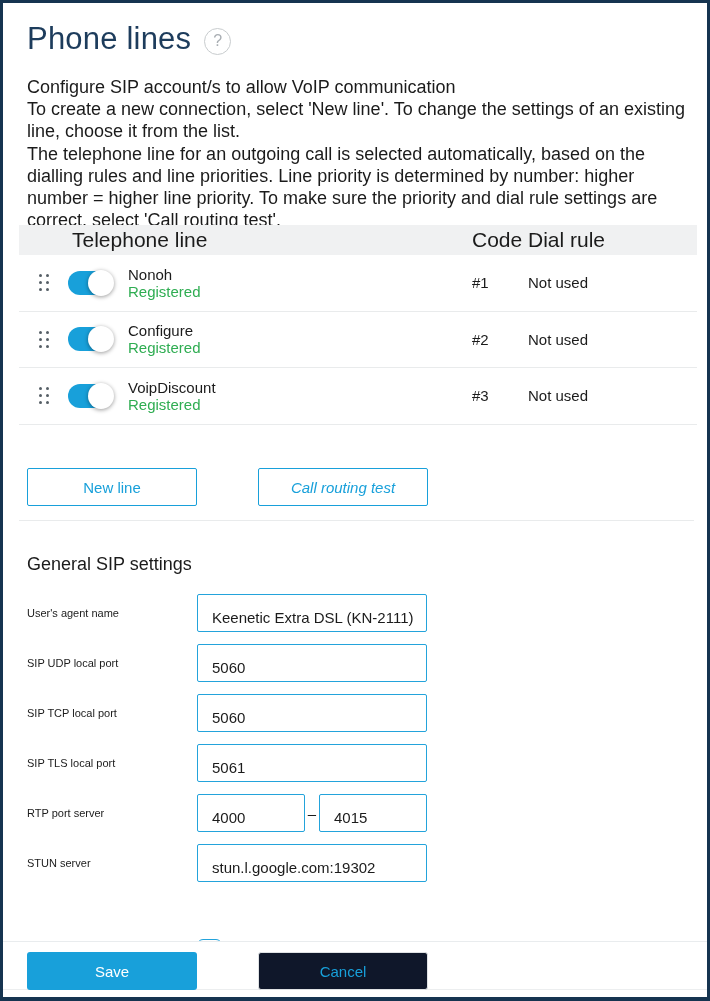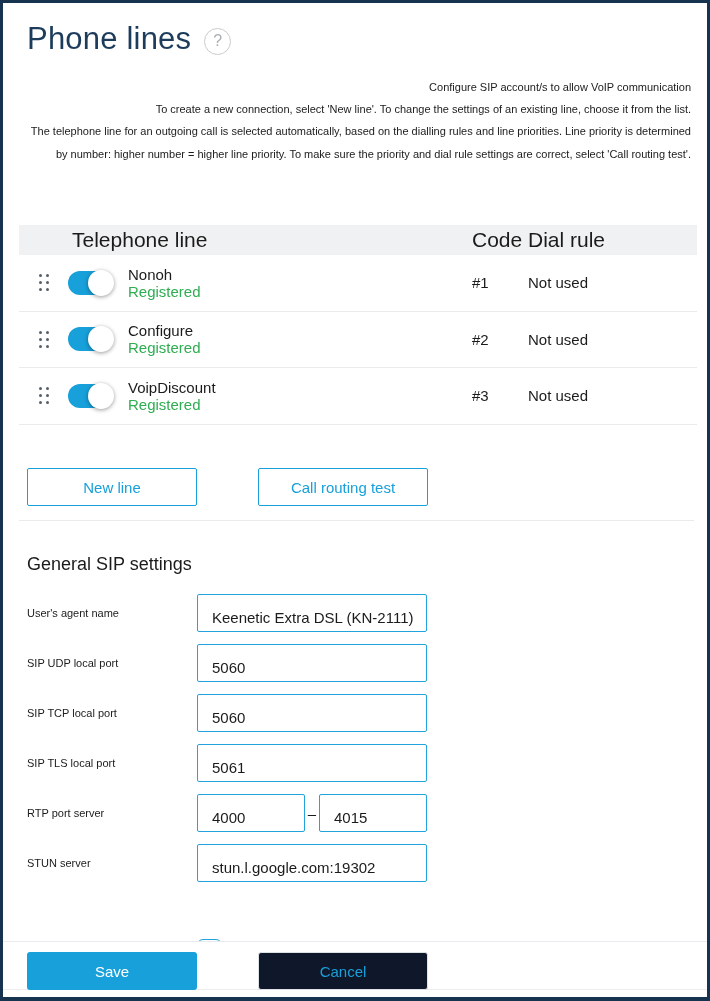--- a/index.html
+++ b/index.html
@@ -16,21 +16,21 @@
   .page-header{ position:absolute; top:16px; left:24px; display:flex; align-items:center; }
   h1{ font-size:31px; font-weight:400; color:#1d3c5c; line-height:40px; letter-spacing:.2px; }
   .help-circle{
     width:27px; height:27px; border:1px solid #c8ccce; border-radius:50%;
     margin-left:13px; margin-top:4px; display:flex; align-items:center; justify-content:center;
     font-size:16px; color:#a9aeb3; cursor:pointer;
   }
 
   
   .description{ position:absolute; top:73px; left:24px; width:664px;
-    font-size:11px; line-height:22.2px; color:#1b1b1b;text-align:right; }
+    font-size:18px; line-height:22.2px; color:#1b1b1b; }
 
   
   .lines-table{ position:absolute; top:222px; left:16px; width:678px; }
   .thead{
     display:grid; grid-template-columns:49px 404px 56px auto;
     height:30px; align-items:center; background:#f0f1f2; font-size:21px;
   }
   .thead .th-line{ padding-left:4px; }
   .trow{
     display:grid; grid-template-columns:49px 60px 344px 56px auto;
@@ -54,21 +54,21 @@
 
   
   .btn-row{ position:absolute; top:465px; left:0; width:100%; height:38px; }
   .btn-outline{
     position:absolute; top:0; height:38px; background:#fff;
     border:1px solid #18a0da; border-radius:2px; color:#18a0da;
     font-size:15px; font-family:inherit; cursor:pointer;
     display:flex; align-items:center; justify-content:center;
   }
   .btn-newline{ left:24px; width:170px; }
-  .btn-callrouting{ left:255px; width:170px; }
+  .btn-callrouting{ left:255px; width:170px;font-style:italic; }
 
   .divider{ position:absolute; left:16px; width:675px; height:1px; background:#e9ebec; border:0; }
   .div-mid{ top:517px; }
 
   h2{ position:absolute; top:549px; left:24px; font-size:18px; font-weight:400; line-height:24px; color:#1b1b1b; }
 
   
   .frow{ position:absolute; left:0; width:100%; }
   .frow .flabel{
     position:absolute; left:24px; top:0; height:38px; width:165px;

